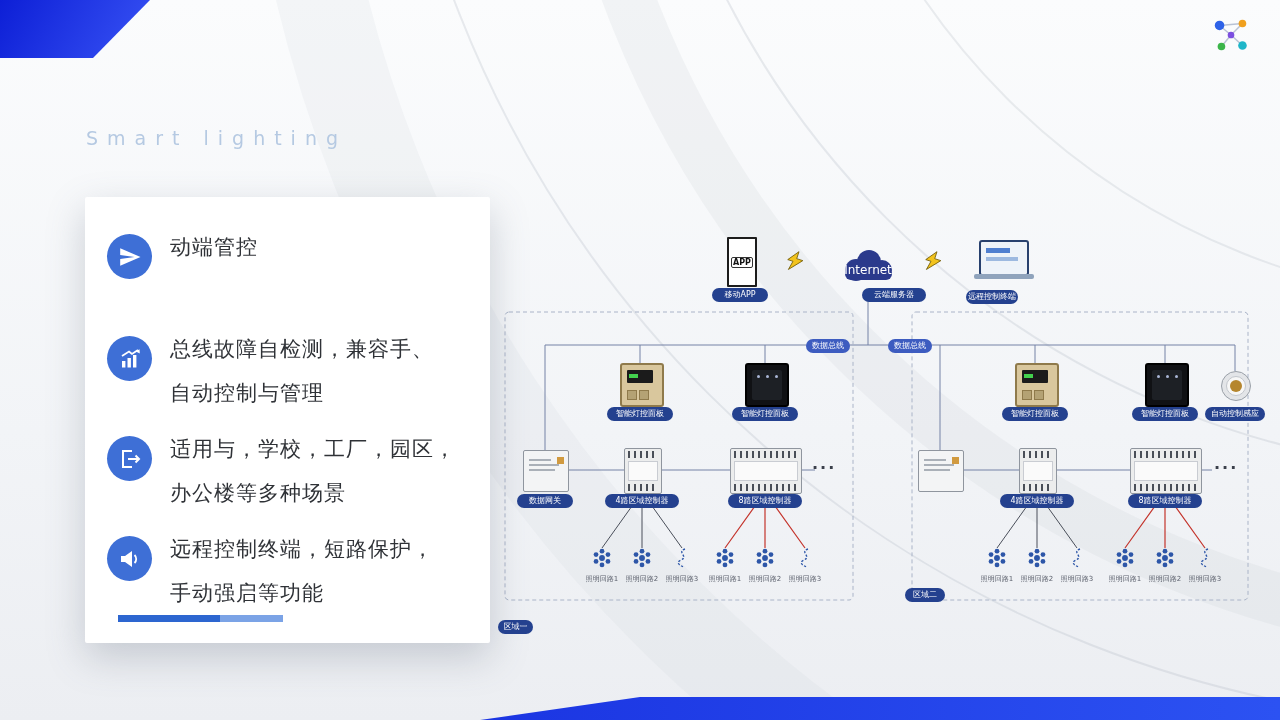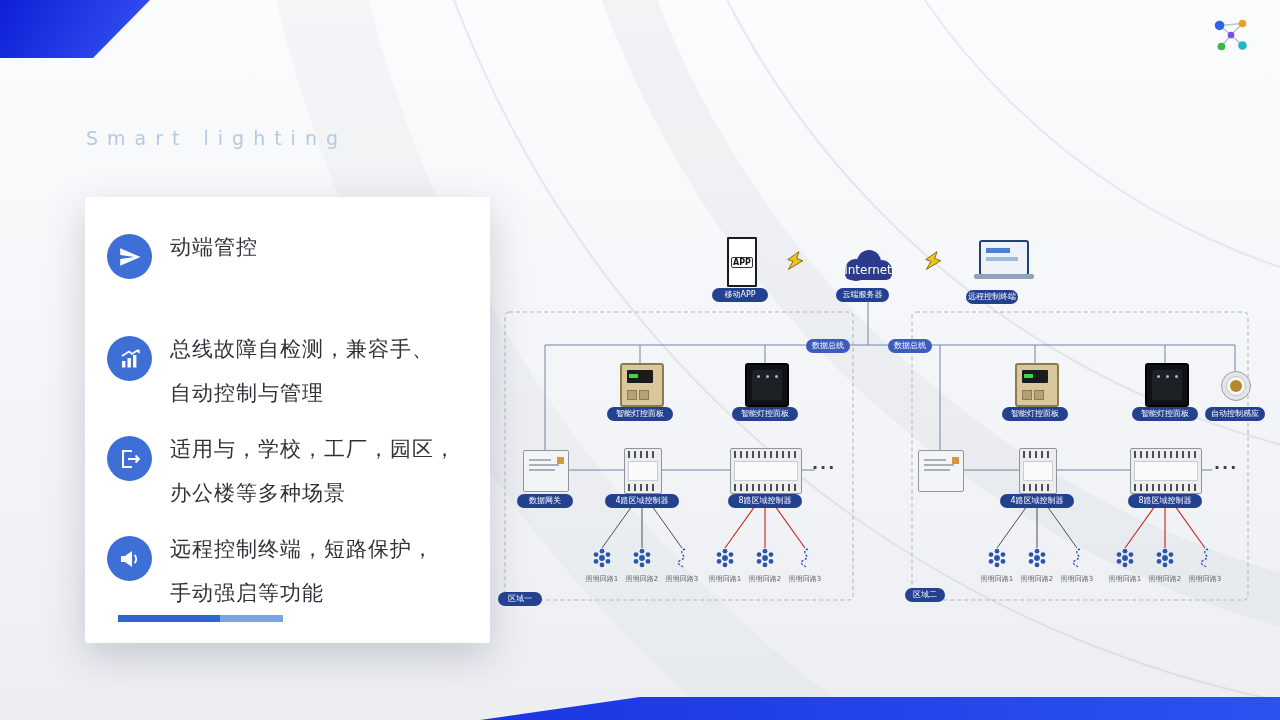--- a/index.html
+++ b/index.html
@@ -223,21 +223,21 @@
 
   <svg class="cloudsvg" viewBox="0 0 64 40">
     <g fill="#2b3a8c">
       <circle cx="20" cy="24" r="11"></circle>
       <circle cx="33" cy="16" r="12"></circle>
       <circle cx="46" cy="24" r="10"></circle>
       <rect x="9" y="22" width="47" height="12" rx="6"></rect>
     </g>
   </svg>
   <div class="cloudtext">Internet</div>
-  <div class="pill" style="left:836px;top:288px;width:53px">云端服务器</div>
+  <div class="pill" style="left:862px;top:288px;width:64px">云端服务器</div>
 
   <svg class="bolt" style="left:922px;top:250px" viewBox="0 0 24 24">
     <path d="M13 1 L4 13 H10 L8 23 L20 9 H13 Z"></path>
   </svg>
 
   <div class="laptop-screen">
       <i></i>
       <em></em>
     </div>
   <div class="laptop-base"></div>
@@ -306,21 +306,21 @@
   <svg class="light" style="left:754px;top:547px">
       <use href="#sym-light"></use>
     </svg>
   <svg class="scurve" style="left:796px;top:545px">
       <use href="#sym-scurve"></use>
     </svg>
   <div class="clabel" style="left:701px;top:574px">照明回路1</div>
   <div class="clabel" style="left:741px;top:574px">照明回路2</div>
   <div class="clabel" style="left:781px;top:574px">照明回路3</div>
 
-  <div class="pill" style="left:498px;top:592px;width:44px">区域一</div>
+  <div class="pill" style="left:498px;top:620px;width:35px">区域一</div>
 
   <div class="panel-beige" style="left:1015px;top:363px">
     <div class="scr">
         <i></i>
       </div>
       <div class="k"></div>
       <div class="k k2"></div>
   </div>
   <div class="pill" style="left:1002px;top:407px;width:66px">智能灯控面板</div>
 

